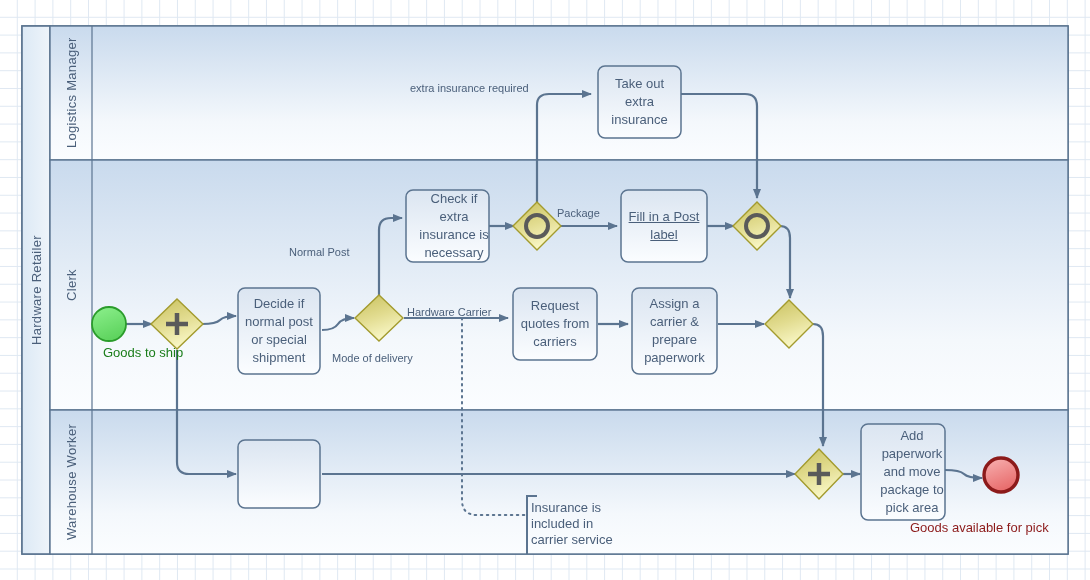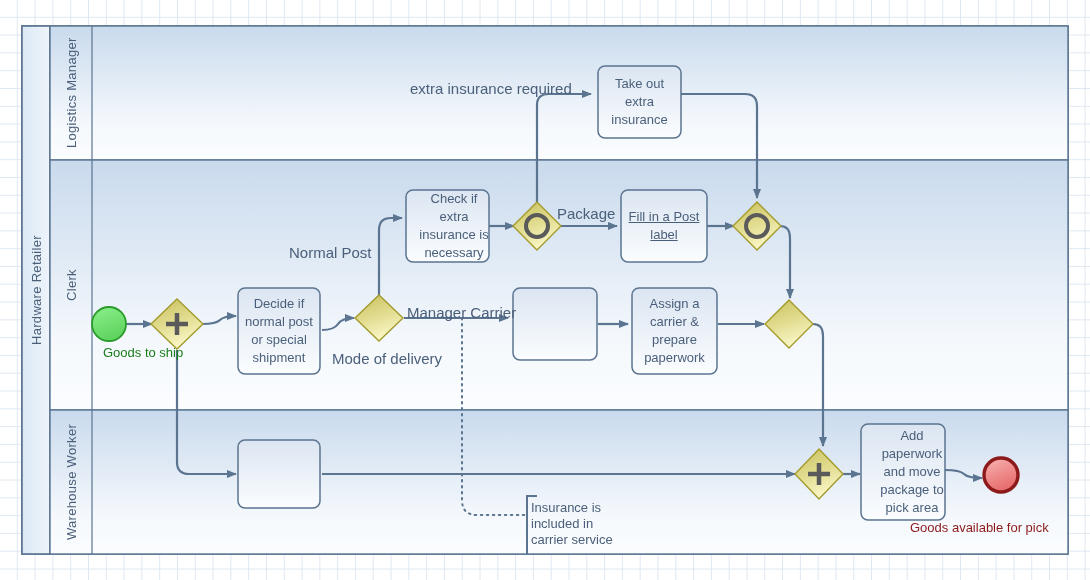--- a/index.html
+++ b/index.html
@@ -37,21 +37,21 @@
     text-align: center;
     color: #4a5f7a;
     font-size: 13px;
     line-height: 18px;
     pointer-events: none;
     white-space: pre-line;
   }
   .flow-label {
     position: absolute;
     color: #4a5f7a;
-    font-size: 15px;
+    font-size: 11px;
     line-height: 15px;
     white-space: nowrap;
   }
   .event-label {
     position: absolute;
     font-size: 13px;
     line-height: 15px;
     white-space: nowrap;
   }
   .label-start { color: #1a7d1a; margin-left: 38px; }
@@ -242,36 +242,39 @@
   <div class="node-label" style="left:406px; top:190px; width:96px; height:72px;">Check if
 extra
 insurance is
 necessary</div>
   <div class="node-label" style="left:621px; top:190px; width:86px; height:72px;text-decoration:underline;">Fill in a Post
 label</div>
   <div class="node-label" style="left:238px; top:288px; width:82px; height:86px;">Decide if
 normal post
 or special
 shipment</div>
+  <div class="node-label" style="left:513px; top:288px; width:84px; height:72px;">Request
+quotes from
+carriers</div>
   <div class="node-label" style="left:632px; top:288px; width:85px; height:86px;">Assign a
 carrier &amp;
 prepare
 paperwork</div>
   <div class="node-label" style="left:861px; top:424px; width:84px; height:96px;margin-left:9px;">Add
 paperwork
 and move
 package to
 pick area</div>
 
   <div class="flow-label" style="left:332px; top:351px;">Mode of delivery</div>
 
   <div class="flow-label" style="left:410px; top:81px;">extra insurance required</div>
   <div class="flow-label" style="left:557px; top:206px;">Package</div>
   <div class="flow-label" style="left:289px; top:245px;">Normal Post</div>
-  <div class="flow-label" style="left:407px; top:305px;">Manager Carrier</div>
+  <div class="flow-label" style="left:407px; top:305px;">Hardware Carrier</div>
 
   <div class="event-label label-start" style="left:65px; top:345px;">Goods  to ship</div>
   <div class="event-label label-end" style="left:910px; top:520px;">Goods available  for pick</div>
 
   <div class="clip-annot" style="left:531px; top:498px; width:120px; height:56px;">
     <div class="annot-text" style="left:0px; top:2px;">Insurance is
 included in
 carrier service</div>
   </div>
 

